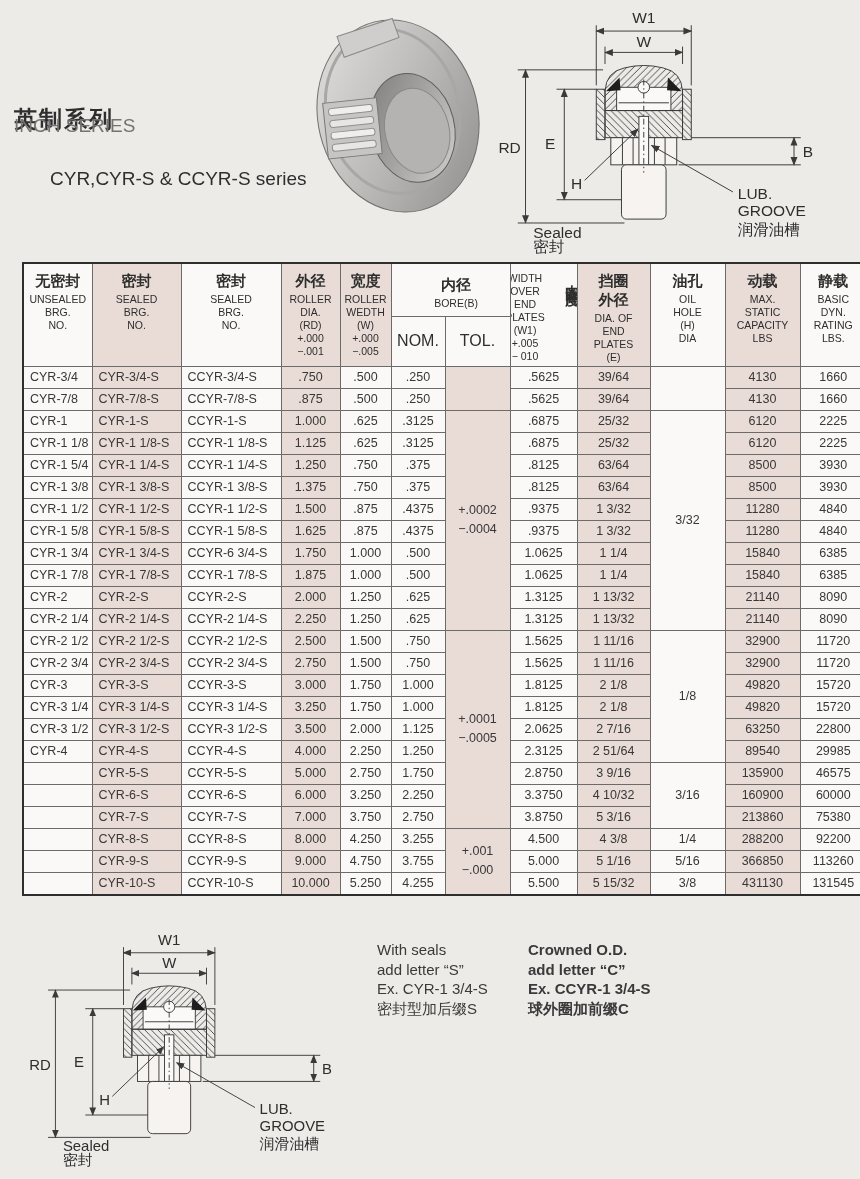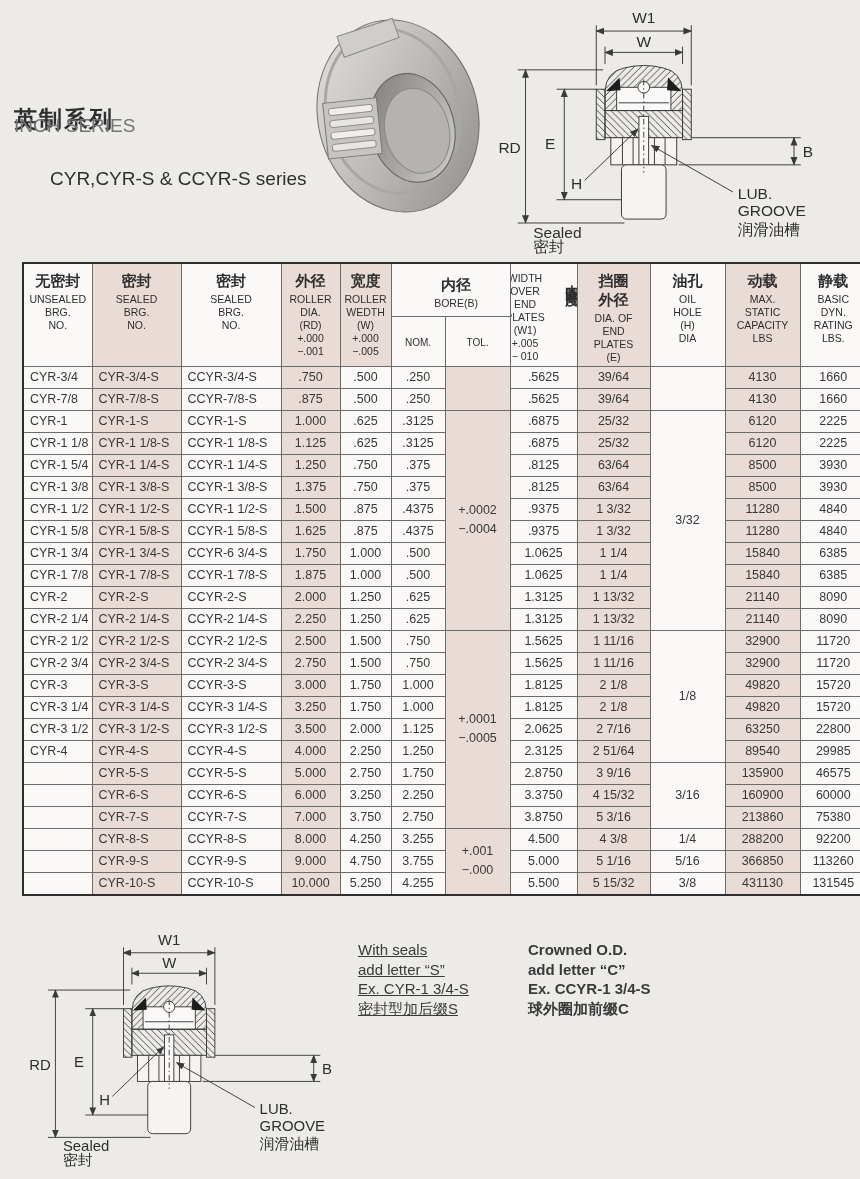--- a/index.html
+++ b/index.html
@@ -22,33 +22,33 @@
   .photo-box svg,.diagram-top svg,.diagram-bottom svg{width:100%;height:100%;}
   
   .table-wrap{left:22px;top:262px;width:852px;}
   table.spec{border-collapse:collapse;table-layout:fixed;width:844px;background:#fbf9f7;}
   table.spec{border:2px solid #2e2e2e;}
   table.spec th,table.spec td{border:1px solid #6b6b6b;overflow:hidden;}
   thead th{vertical-align:top;padding:8px 2px 2px 2px;font-weight:normal;text-align:center;}
   thead tr.subhead th{vertical-align:middle;padding:2px;height:45px;}
   .hcn{display:block;font-size:15px;font-weight:700;color:#2e2e2e;white-space:pre-line;line-height:1.25;margin-bottom:2px;}
   .hen{display:block;font-size:10.5px;color:#2e2e2e;white-space:pre-line;line-height:1.24;}
-  .hsub{font-size:10px;color:#2e2e2e;}
+  .hsub{font-size:16px;color:#2e2e2e;}
   .w1flex{display:flex;align-items:flex-start;justify-content:center;gap:19px;}
   .hvert{writing-mode:vertical-rl;text-orientation:upright;font-size:14px;font-weight:700;color:#2e2e2e;letter-spacing:2px;margin-top:2px;}
   tbody td{height:21px;font-size:12.5px;color:#383838;text-align:center;padding:0 3px;white-space:nowrap;}
   td.c-model{text-align:left;padding-left:6px;}
   .col-pink{background:#e9dcd6;}
   .col-white{background:#fbf9f7;}
   td.tol-cell{white-space:pre-line;line-height:1.5;}
   thead th.col-pink{background:#e9dcd6;}
   thead th.col-white{background:#fbf9f7;}
   
   .note{font-size:15px;line-height:1.3;color:#3a3a3a;}
-  .note1{left:358px;top:940px;text-decoration:underline;}
+  .note1{left:377px;top:940px;}
   .note2{left:528px;top:940px;font-weight:bold;}
   .note div{white-space:nowrap;}
 </style>
 </head>
 <body>
 
 <div class="abs title-cn">英制系列</div>
 <div class="abs title-en">INCH SERIES</div>
 <div class="abs series-line">CYR,CYR-S &amp; CCYR-S series</div>
 
@@ -559,21 +559,21 @@
           <td class="col-white">46575</td>
         </tr>
         <tr>
           <td class="c-model col-white"></td>
           <td class="c-model col-pink">CYR-6-S</td>
           <td class="c-model col-white">CCYR-6-S</td>
           <td class="col-pink">6.000</td>
           <td class="col-white">3.250</td>
           <td class="col-white">2.250</td>
           <td class="col-white">3.3750</td>
-          <td class="col-pink">4 15/32</td>
+          <td class="col-pink">4 10/32</td>
           <td class="col-pink">160900</td>
           <td class="col-white">60000</td>
         </tr>
         <tr>
           <td class="c-model col-white"></td>
           <td class="c-model col-pink">CYR-7-S</td>
           <td class="c-model col-white">CCYR-7-S</td>
           <td class="col-pink">7.000</td>
           <td class="col-white">3.750</td>
           <td class="col-white">2.750</td>

